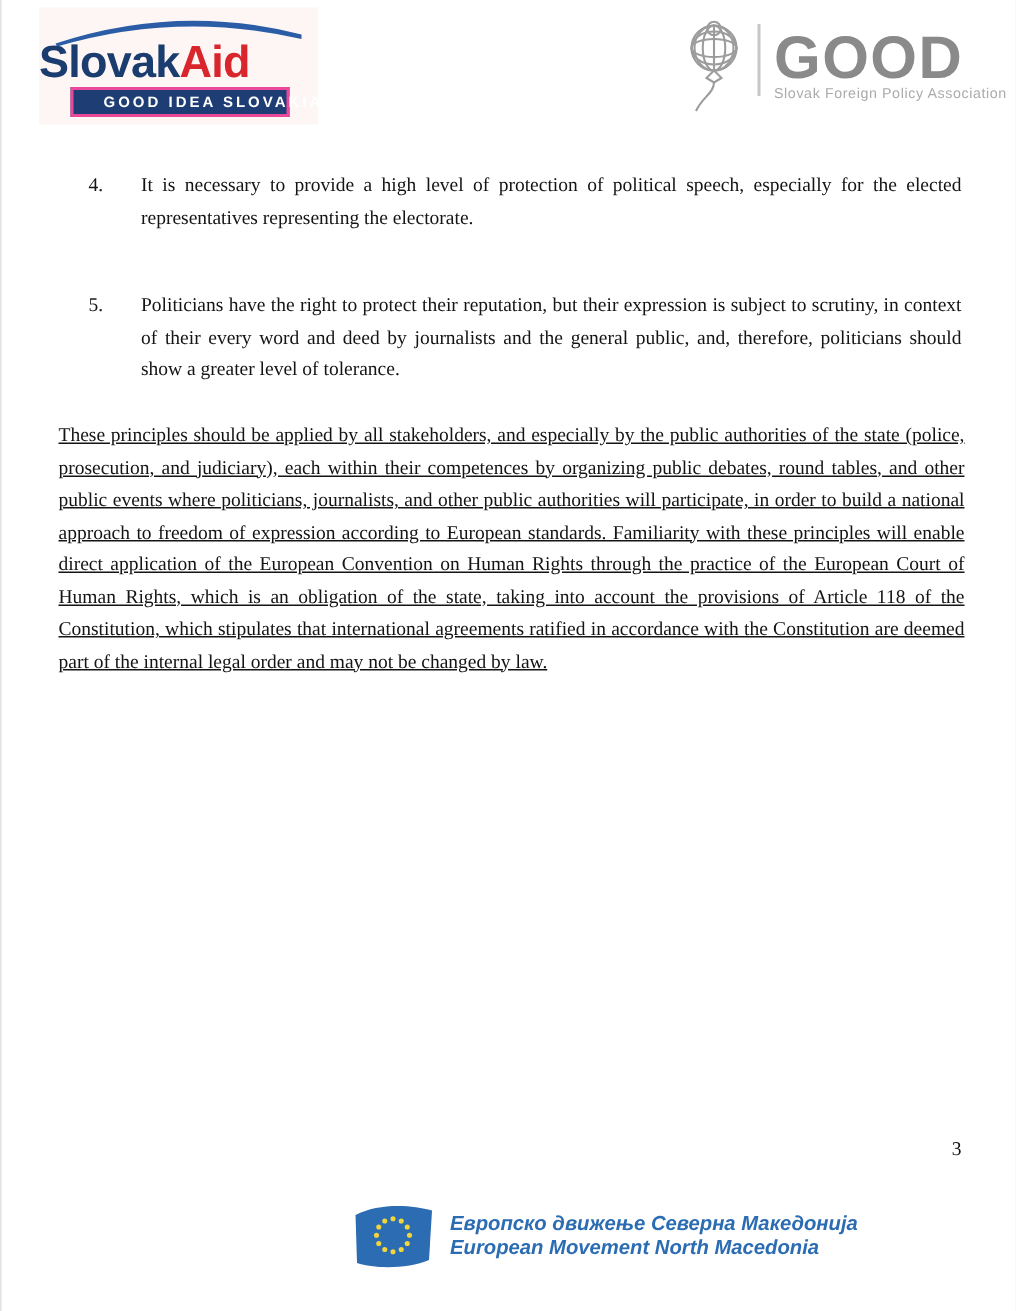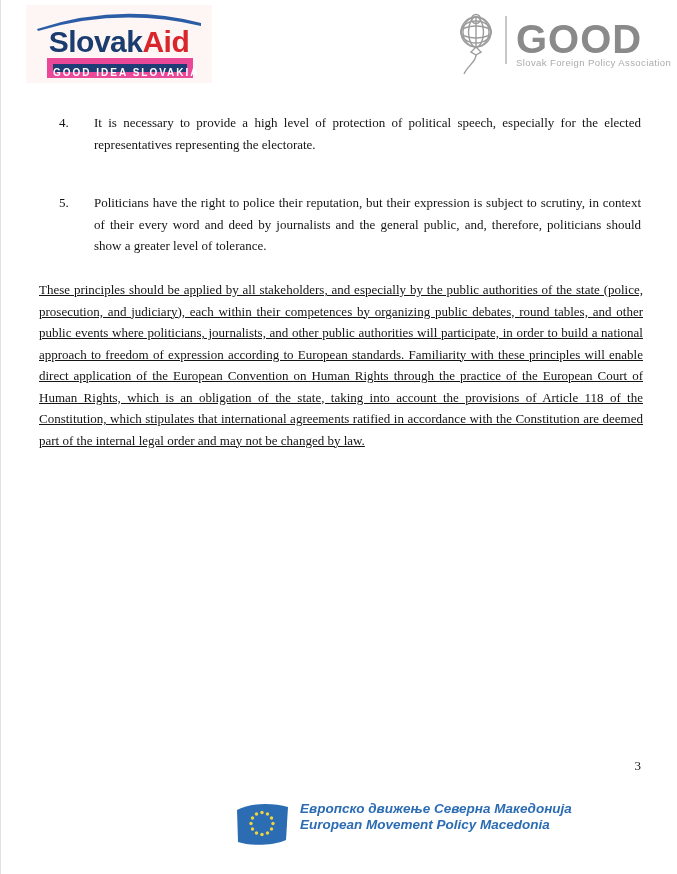--- a/index.html
+++ b/index.html
@@ -17,37 +17,37 @@
 
   
   .slovakaid {
     position:absolute; left:25px; top:5px;
     width:186px; height:78px;
     background:#fdf6f5;
   }
   .slovakaid .swoosh { position:absolute; left:8px; top:5px; }
   .slovakaid .brand {
     position:absolute; left:0; top:22px; width:100%;
-    text-align:center;
     font-family:"Liberation Sans", sans-serif;
     font-weight:bold; font-size:30px; letter-spacing:-0.5px;
     line-height:30px;
   }
   .slovakaid .brand .navy { color:#1b3c6e; }
   .slovakaid .brand .red  { color:#d8262c; }
   .slovakaid .tagline {
     position:absolute; left:21px; top:53px;
     width:146px; height:20px;
     background:#1e3d74;
-    border:6px solid #ec4899;
+    border:2px solid #ec4899;
     color:#ffffff;
     font-family:"Liberation Sans", sans-serif;
     font-weight:bold; font-size:10px; letter-spacing:2px;
     text-align:center; line-height:18px;
     white-space:nowrap;
+    padding-left:20px;
   }
 
   
   .sfpa {
     position:absolute; left:452px; top:12px;
     display:flex; align-items:center;
   }
   .sfpa .tree { flex:0 0 auto; }
   .sfpa .divider {
     flex:0 0 auto;
@@ -86,21 +86,21 @@
 
   
   .page-number {
     position:absolute; top:758px; right:36px;
     font-size:13px;
   }
 
   
   .footer-logo {
     position:absolute; left:233px; top:801px;
-    display:flex; align-items:flex-start; gap:10px;
+    display:flex; align-items:center; gap:10px;
   }
   .footer-logo .flag { flex:0 0 auto; }
   .footer-logo .lines {
     font-family:"Liberation Sans", sans-serif;
     font-weight:bold; font-style:italic;
     color:#2b6cb3; font-size:13.5px; line-height:16px;
     white-space:nowrap;
   }
 </style>
 </head>
@@ -139,21 +139,21 @@
     </div>
   </div>
 
   <div class="list-item item-4">
     <span class="num">4.</span>
     <div class="txt">It is necessary to provide a high level of protection of political speech, especially for the elected representatives representing the electorate.</div>
   </div>
 
   <div class="list-item item-5">
     <span class="num">5.</span>
-    <div class="txt">Politicians have the right to police their reputation, but their expression is subject to scrutiny, in context of their every word and deed by journalists and the general public, and, therefore, politicians should show a greater level of tolerance.</div>
+    <div class="txt">Politicians have the right to protect their reputation, but their expression is subject to scrutiny, in context of their every word and deed by journalists and the general public, and, therefore, politicians should show a greater level of tolerance.</div>
   </div>
 
   <div class="paragraph">These principles should be applied by all stakeholders, and especially by the public authorities of the state (police, prosecution, and judiciary), each within their competences by organizing public debates, round tables, and other public events where politicians, journalists, and other public authorities will participate, in order to build a national approach to freedom of expression according to European standards. Familiarity with these principles will enable direct application of the European Convention on Human Rights through the practice of the European Court of Human Rights, which is an obligation of the state, taking into account the provisions of Article 118 of the Constitution, which stipulates that international agreements ratified in accordance with the Constitution are deemed part of the internal legal order and may not be changed by law.</div>
 
   <div class="page-number">3</div>
 
   <div class="footer-logo">
     <svg class="flag" width="56" height="46" viewBox="0 0 56 46">
       <path d="M3 9 C 18 1 40 2 54 6 L 52 39 C 38 45 16 45 4 41 Z" fill="#2b6cb3"></path>
       <g fill="#f2d43c">
@@ -166,17 +166,17 @@
         <circle cx="28" cy="33.5" r="1.7"></circle>
         <circle cx="22.5" cy="32" r="1.7"></circle>
         <circle cx="18.5" cy="28" r="1.7"></circle>
         <circle cx="17" cy="22.5" r="1.7"></circle>
         <circle cx="18.5" cy="17" r="1.7"></circle>
         <circle cx="22.5" cy="13" r="1.7"></circle>
       </g>
     </svg>
     <div class="lines">
       <div>Европско движење Северна Македонија</div>
-      <div>European Movement Policy Macedonia</div>
+      <div>European Movement North Macedonia</div>
     </div>
   </div>
 
 </div>
 
 </body></html>

